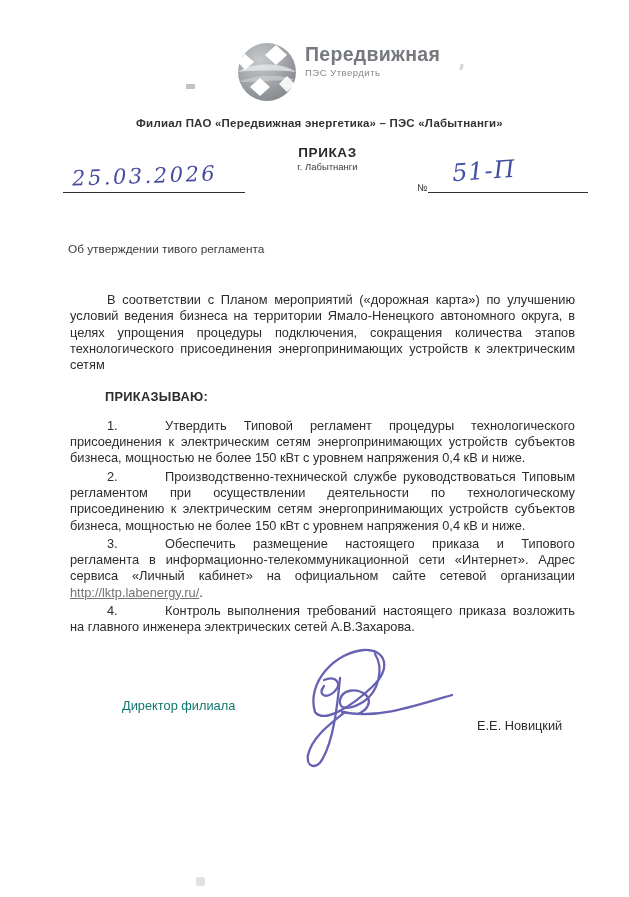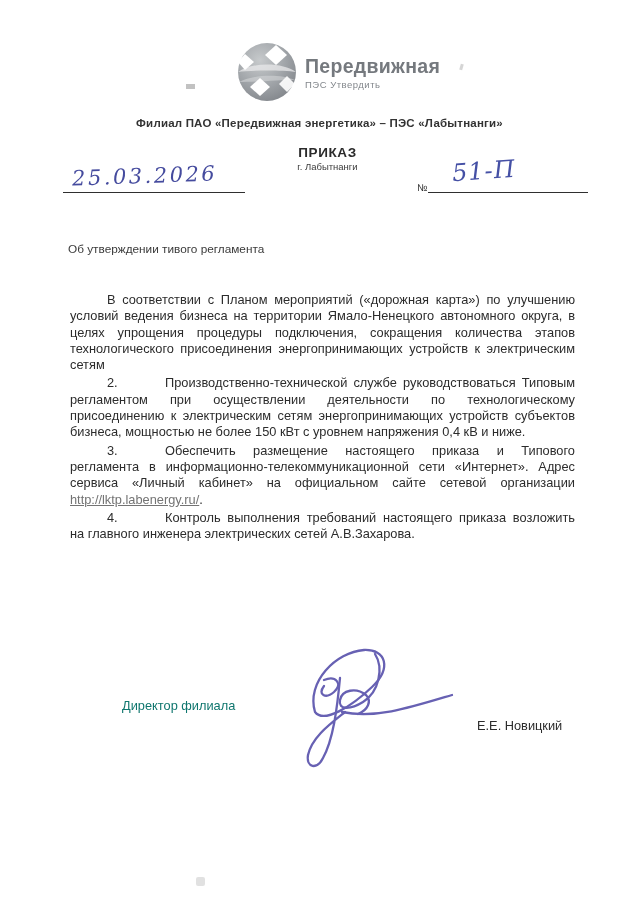--- a/index.html
+++ b/index.html
@@ -7,21 +7,21 @@
     position:relative;
     width:629px;height:897px;
     background:#ffffff;
     font-family:"Liberation Sans",sans-serif;
     color:#2c2c2c;
     overflow:hidden;
   }
   
   .logo{position:absolute;left:237px;top:40px;display:flex;align-items:flex-start;}
   .logo svg{display:block;}
-  .logo-text{margin-left:8px;margin-top:16px;}
+  .logo-text{margin-left:8px;margin-top:4px;}
   .logo-t1,.logo-t2{
     font-size:19.5px;font-weight:700;color:#75797e;
     line-height:20px;letter-spacing:0.3px;
   }
   .logo-t3{font-size:9.5px;color:#83878c;margin-top:3px;letter-spacing:0.5px;}
   
   .filial{
     position:absolute;left:0;right:0;top:117px;
     text-align:center;transform:translateX(5px);
     font-size:11.5px;font-weight:700;color:#333333;letter-spacing:0.2px;
@@ -104,20 +104,22 @@
   <div class="hw hw-date">25.03.2026</div>
   <div class="date-line"></div>
   <div class="num-label">№</div>
   <div class="num-line"></div>
   <div class="hw hw-num">51-П</div>
 
   <div class="subject">Об утверждении тивого регламента</div>
 
   <div class="body">
     <p class="intro">В соответствии с Планом мероприятий («дорожная карта») по улучшению условий ведения бизнеса на территории Ямало-Ненецкого автономного округа, в целях упрощения процедуры подключения, сокращения количества этапов технологического присоединения энергопринимающих устройств к электрическим сетям</p>
+    <p class="command">ПРИКАЗЫВАЮ:</p>
+    <p class="item"><span class="num">1.</span><span>Утвердить Типовой регламент процедуры технологического присоединения к электрическим сетям энергопринимающих устройств субъектов бизнеса, мощностью не более 150 кВт с уровнем напряжения 0,4 кВ и ниже.</span></p>
     <p class="item"><span class="num">2.</span><span>Производственно-технической службе руководствоваться Типовым регламентом при осуществлении деятельности по технологическому присоединению к электрическим сетям энергопринимающих устройств субъектов бизнеса, мощностью не более 150 кВт с уровнем напряжения 0,4 кВ и ниже.</span></p>
     <p class="item"><span class="num">3.</span><span>Обеспечить размещение настоящего приказа и Типового регламента в информационно-телекоммуникационной сети «Интернет». Адрес сервиса «Личный кабинет» на официальном сайте сетевой организации </span><span class="doc-link">http://lktp.labenergy.ru/</span><span>.</span></p>
     <p class="item"><span class="num">4.</span><span>Контроль выполнения требований настоящего приказа возложить на главного инженера электрических сетей А.В.Захарова.</span></p>
   </div>
 
   <div class="sig-position">Директор филиала</div>
   <div class="sig-name">Е.Е. Новицкий</div>
   <svg class="sig-svg" width="180" height="160" viewBox="0 0 180 160">
     <g fill="none" stroke="#5b54ad" stroke-width="2.3" stroke-linecap="round" opacity="0.92">
       <path d="M35,72 C26,42 56,12 84,10 C106,9 112,28 92,47 C72,66 44,84 35,72"></path>

